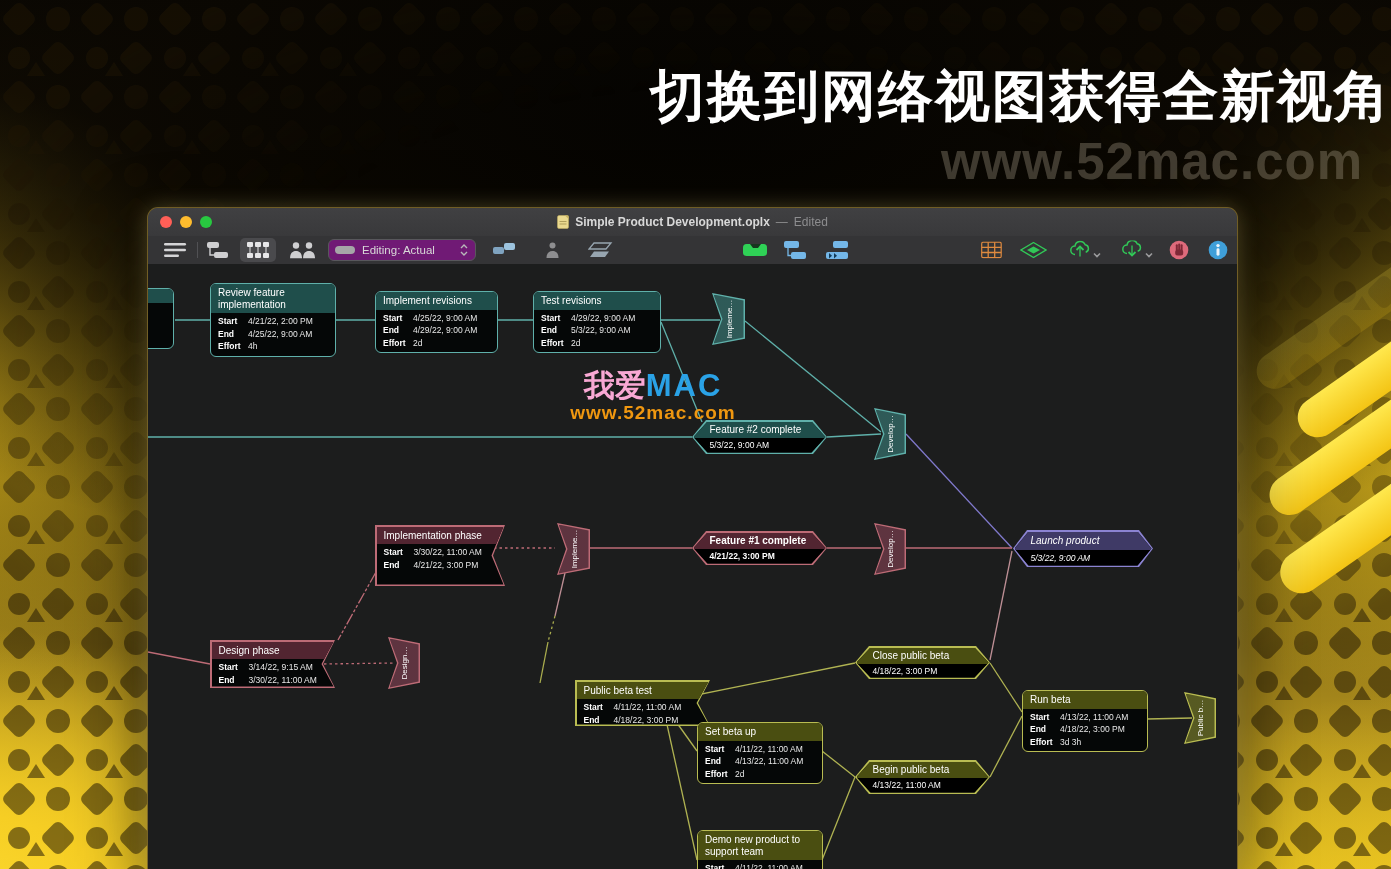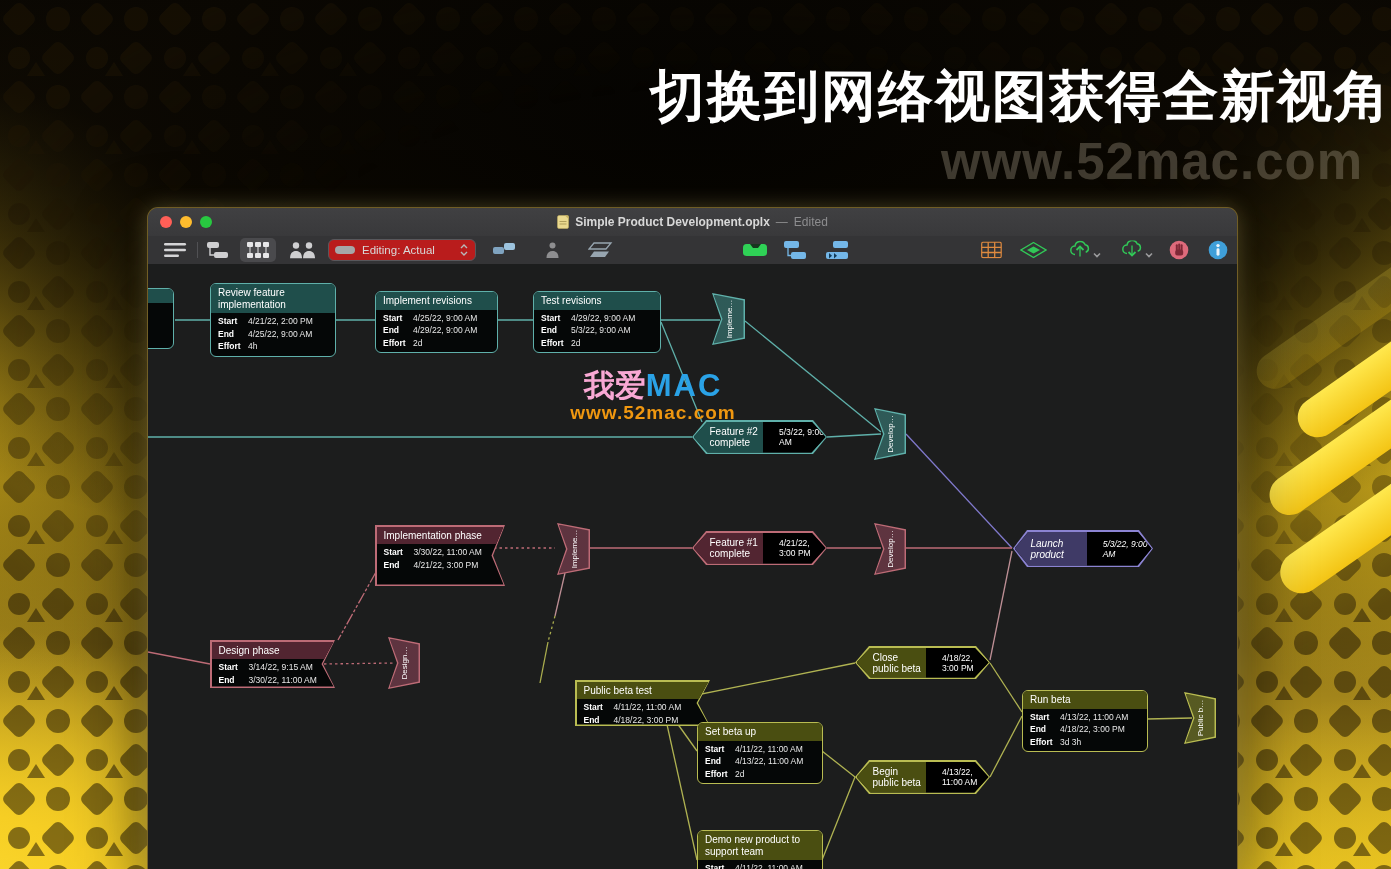--- a/index.html
+++ b/index.html
@@ -33,21 +33,21 @@
   #titlebar{height:28px;display:flex;align-items:center;border-radius:10px 10px 0 0;
     background:linear-gradient(#404042,#39393b);position:relative;}
   .tl{width:12px;height:12px;border-radius:50%;display:inline-block;margin-right:8px;}
   #lights{display:flex;align-items:center;padding-left:12px;}
   #win-title{position:absolute;left:0;right:0;text-align:center;font-size:12px;color:#d8d8d8;
     font-weight:700;display:flex;justify-content:center;align-items:center;gap:6px;}
   #win-title .dim{color:#8d8d8f;font-weight:400;}
   #toolbar{height:28px;background:#343436;position:relative;border-bottom:1px solid #161617;}
   .tbi{position:absolute;top:50%;transform:translateY(-50%);display:flex;align-items:center;}
   #dropdown{position:absolute;left:180px;top:3px;width:148px;height:22px;border:1px solid #58585c;
-    border-radius:6px;background:#b91c1c;display:flex;align-items:center;gap:7px;padding:0 6px;box-sizing:border-box;}
+    border-radius:6px;background:#701a75;display:flex;align-items:center;gap:7px;padding:0 6px;box-sizing:border-box;}
   #dropdown .lbl{color:#d8d8d8;font-size:11.5px;flex:1;}
   .vdiv{position:absolute;left:49px;top:6px;width:1px;height:16px;background:#515154;}
   .selbg{background:#4a4a4d;border-radius:5px;padding:4px 7px;}
 
   
   #canvas{position:absolute;left:0;top:56px;width:1089px;height:605px;background:#1c1d1d;overflow:hidden;}
   #deps{position:absolute;inset:0;z-index:1;}
   #wm-center{position:absolute;left:385px;top:106px;width:240px;text-align:center;z-index:2;line-height:1.05;}
   #wm-center .cn{color:#f9a8d4;font-size:31px;font-weight:900;}
   #wm-center .en{color:#2aa2e6;font-size:31px;font-weight:900;letter-spacing:2px;}
@@ -63,21 +63,21 @@
   .nhead{background:var(--h);color:#fff;font-size:10px;line-height:11.5px;padding:3px 6px 3px 7px;}
   .nbody{padding:2px 0 3px;}
   .nrow{display:flex;font-size:8.5px;line-height:12.5px;color:#e8e8e8;padding:0 7px;}
   .nlabel{font-weight:700;color:#fff;width:30px;flex:none;}
 
   .shape{position:absolute;z-index:3;background:var(--c);}
   .shape>.inner{position:absolute;inset:1.5px;clip-path:inherit;background:#050707;overflow:hidden;}
   .phase{clip-path:polygon(0 0,100% 0,calc(100% - 12px) 50%,100% 100%,0 100%);}
   .phase .nhead{padding-right:14px;}
   .hex{clip-path:polygon(14px 0,calc(100% - 14px) 0,100% 50%,calc(100% - 14px) 100%,14px 100%,0 50%);}
-  .hex>.inner{display:flex;}
+  .hex>.inner{display:flex;flex-direction:column;}
   .mtitle{flex:1.15;background:var(--h);color:#fff;font-size:10px;display:flex;align-items:center;padding-left:16px;}
   .mdate{flex:1;background:#000;color:#fff;font-size:8.5px;display:flex;align-items:center;padding-left:16px;}
   .ribbon{clip-path:polygon(0 0,100% 12%,100% 88%,0 100%,9px 50%);}
   .ribbon>.inner{background:linear-gradient(rgba(255,255,255,.07),rgba(255,255,255,.07)),var(--h);}
   .rlabel{position:absolute;left:50%;top:50%;transform:translate(-50%,-50%) rotate(-90deg);
     color:#fff;font-size:8px;white-space:nowrap;}
   line{stroke-width:1.3;}
 </style>
 </head>
 <body>
@@ -429,21 +429,21 @@
       <div class="inner">
           <span class="rlabel">Impleme…</span>
         </div>
     </div>
     <div class="shape ribbon red" style="left:726px;top:259px;width:32px;height:52px;">
       <div class="inner">
           <span class="rlabel">Develop…</span>
         </div>
     </div>
 
-    <div class="shape hex red" style="left:544px;top:267px;width:135px;height:34px;">
+    <div class="shape hex red" style="left:544px;top:267px;width:135px;height:34px;font-weight:bold;">
       <div class="inner">
         <div class="mtitle">Feature #1 complete</div>
         <div class="mdate">4/21/22, 3:00 PM</div>
       </div>
     </div>
 
     <div class="shape hex purple" style="left:865px;top:266px;width:140px;height:37px;font-style:italic;">
       <div class="inner">
         <div class="mtitle">Launch product</div>
         <div class="mdate">5/3/22, 9:00 AM</div>

